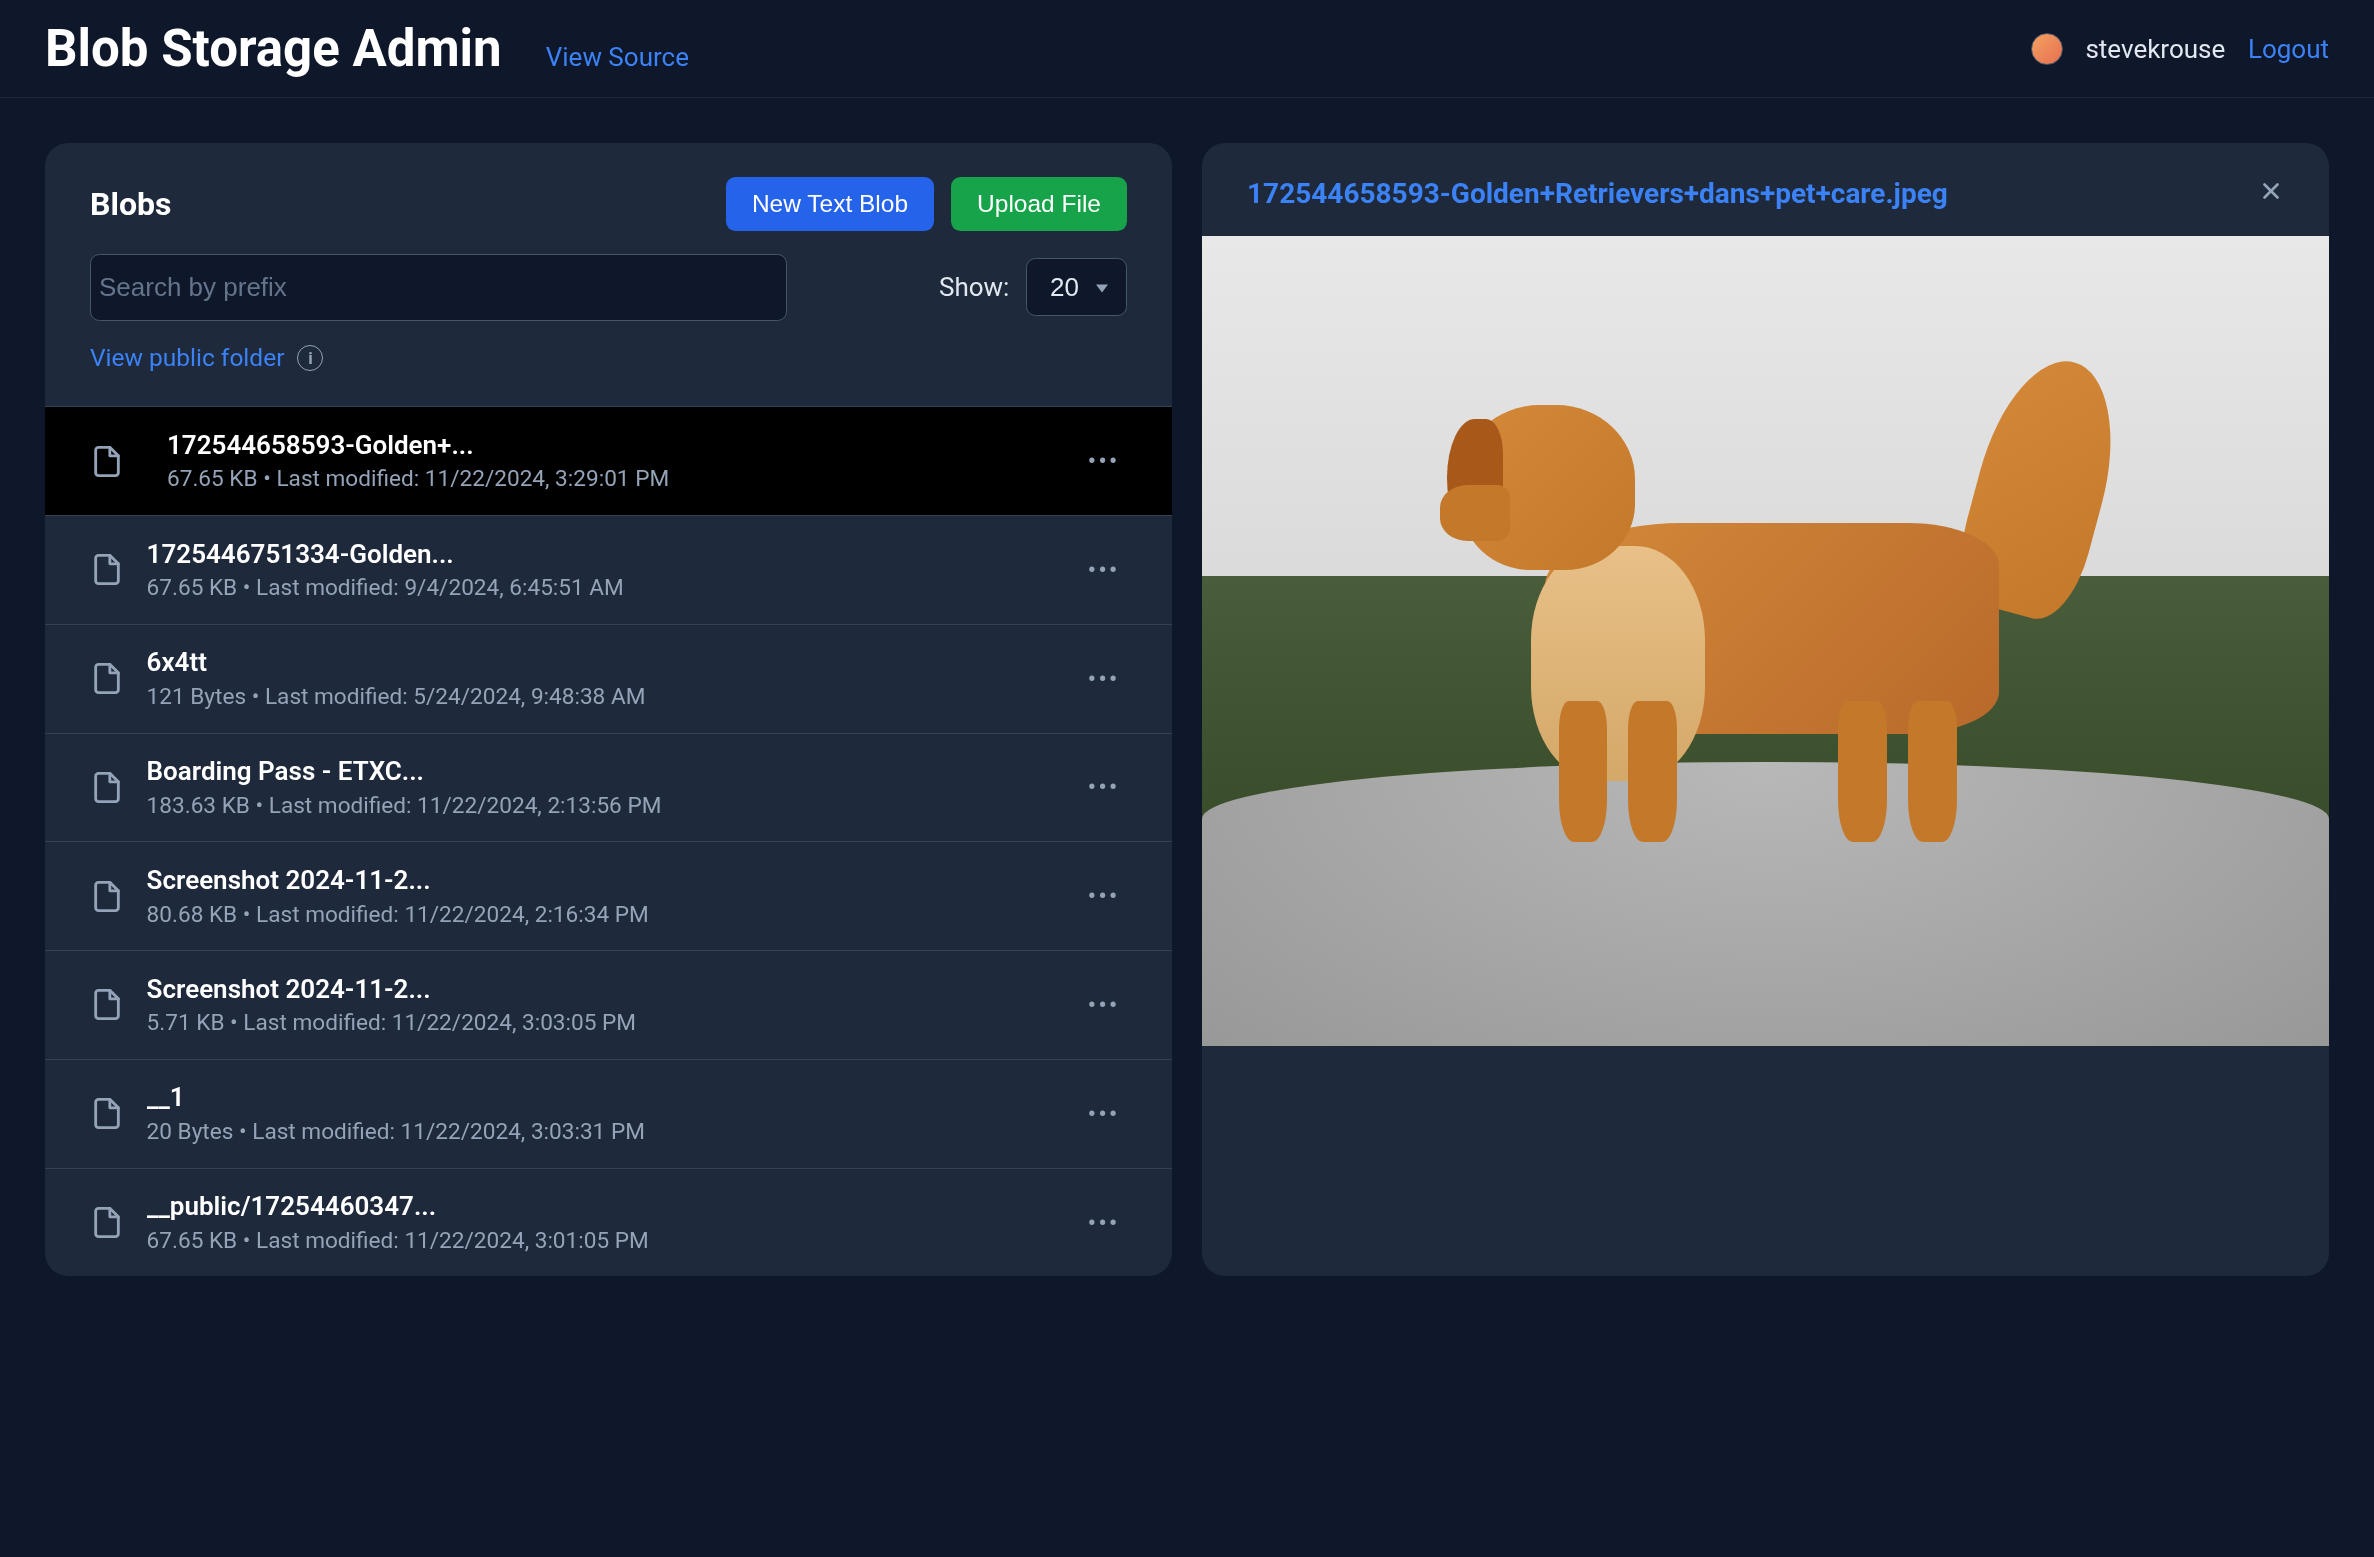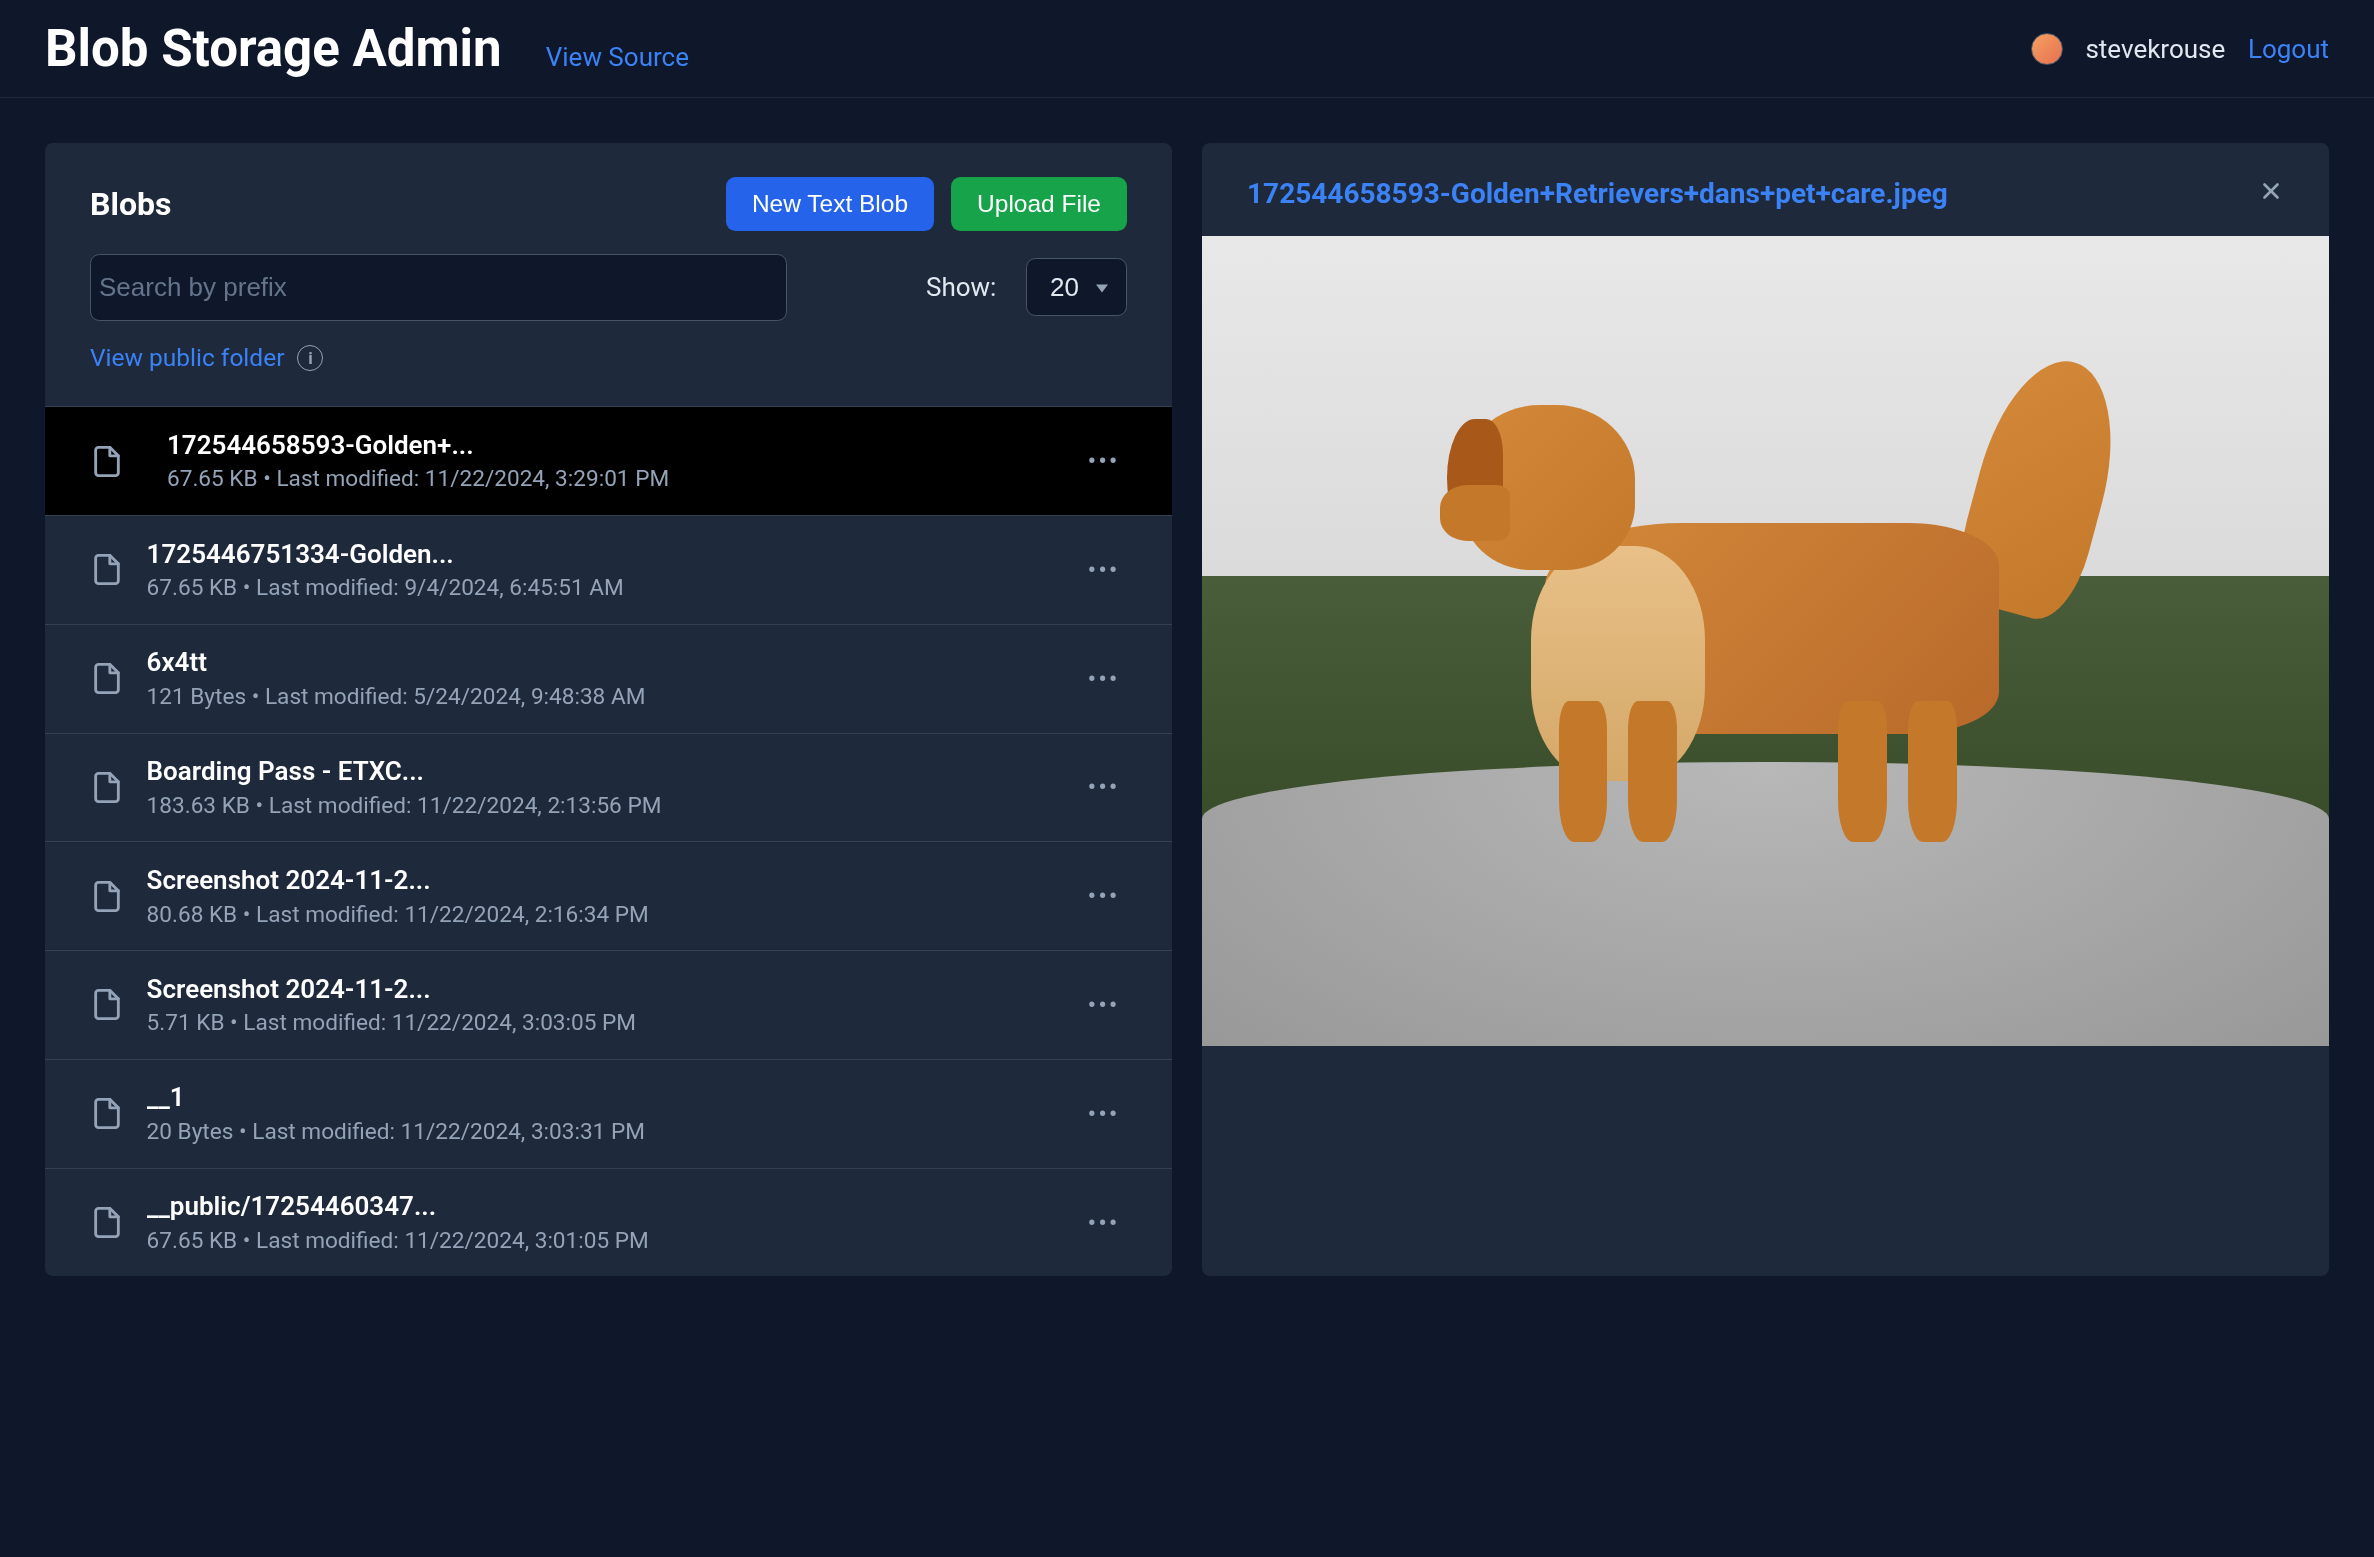--- a/index.html
+++ b/index.html
@@ -71,21 +71,21 @@
 
     
     .main {
       display: flex;
       gap: 30px;
       padding: 45px;
     }
 
     .panel {
       background: #1e293b;
-      border-radius: 8px;
+      border-radius: 23px;
       overflow: hidden;
     }
 
     .panel-left {
       flex: 1;
       min-width: 0;
       padding: 34px 0 0 0;
     }
 
     .panel-right {
@@ -151,21 +151,21 @@
       color: #e2e8f0;
     }
 
     .search-input::placeholder {
       color: #64748b;
     }
 
     .show-group {
       display: flex;
       align-items: center;
-      gap: 30px;
+      gap: 17px;
     }
 
     .show-label {
       font-size: 26px;
       color: #e2e8f0;
     }
 
     .show-select {
       background: #0f172a;
       border: 1.9px solid #475569;

